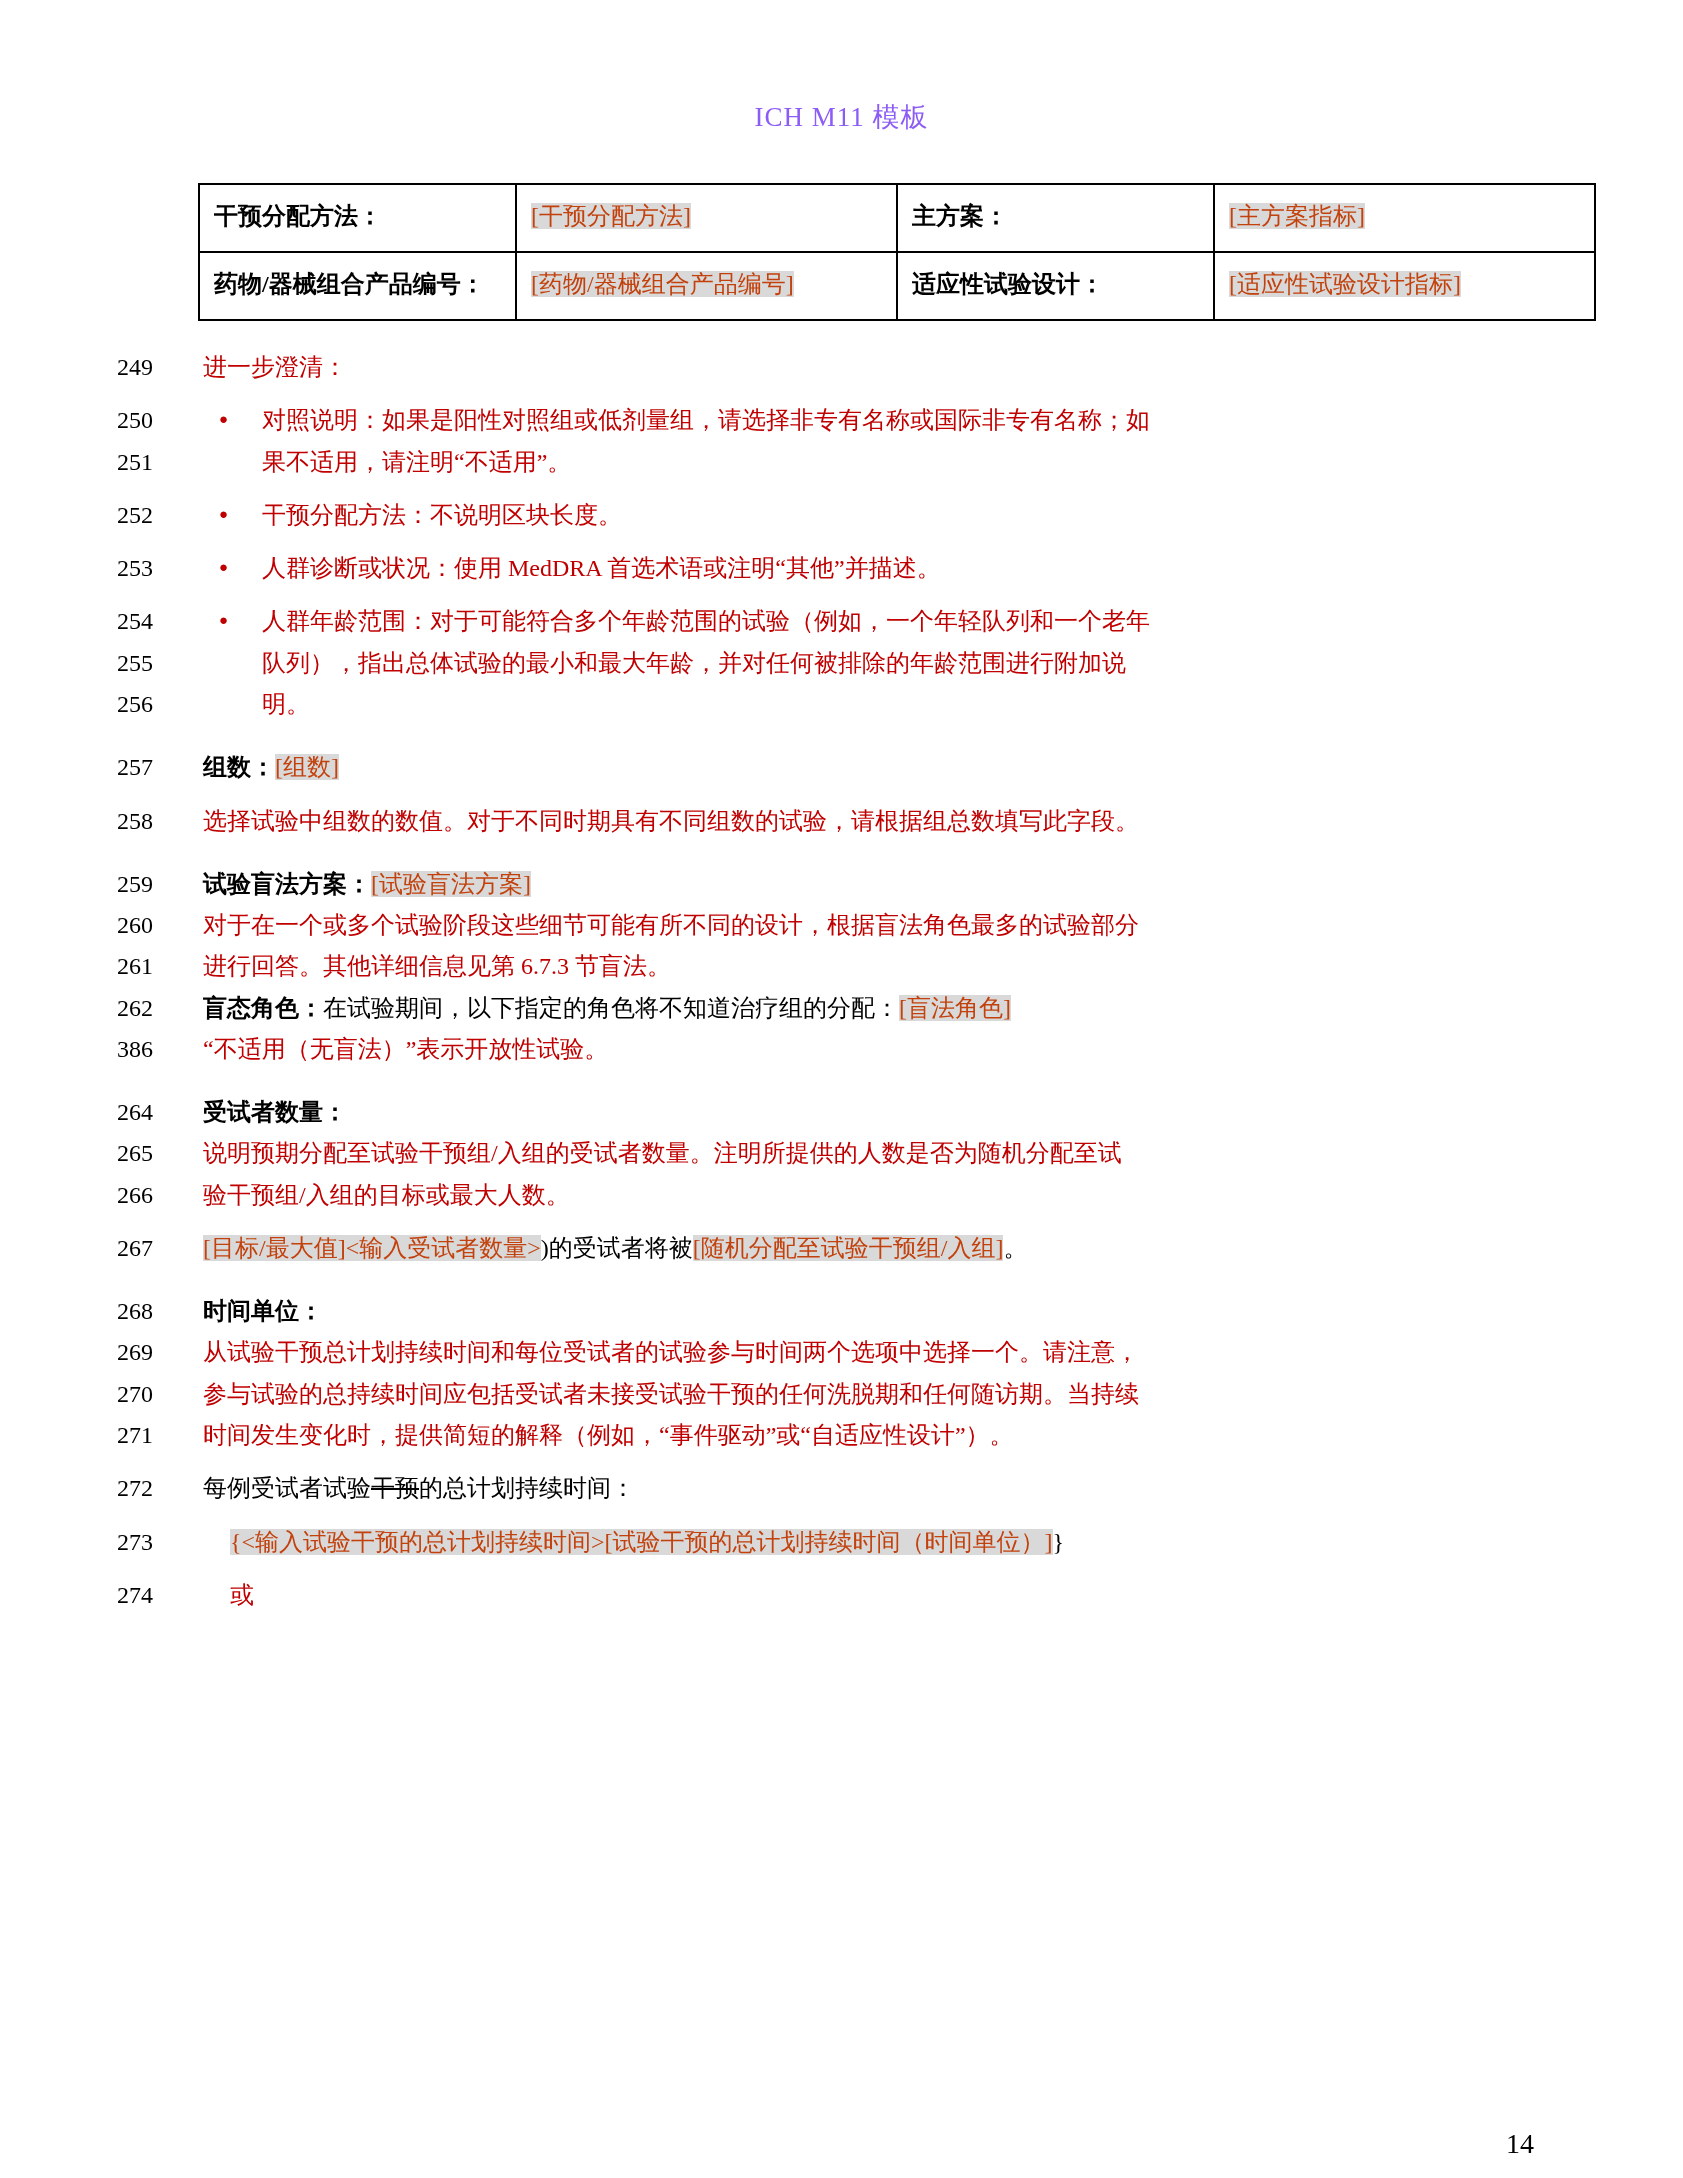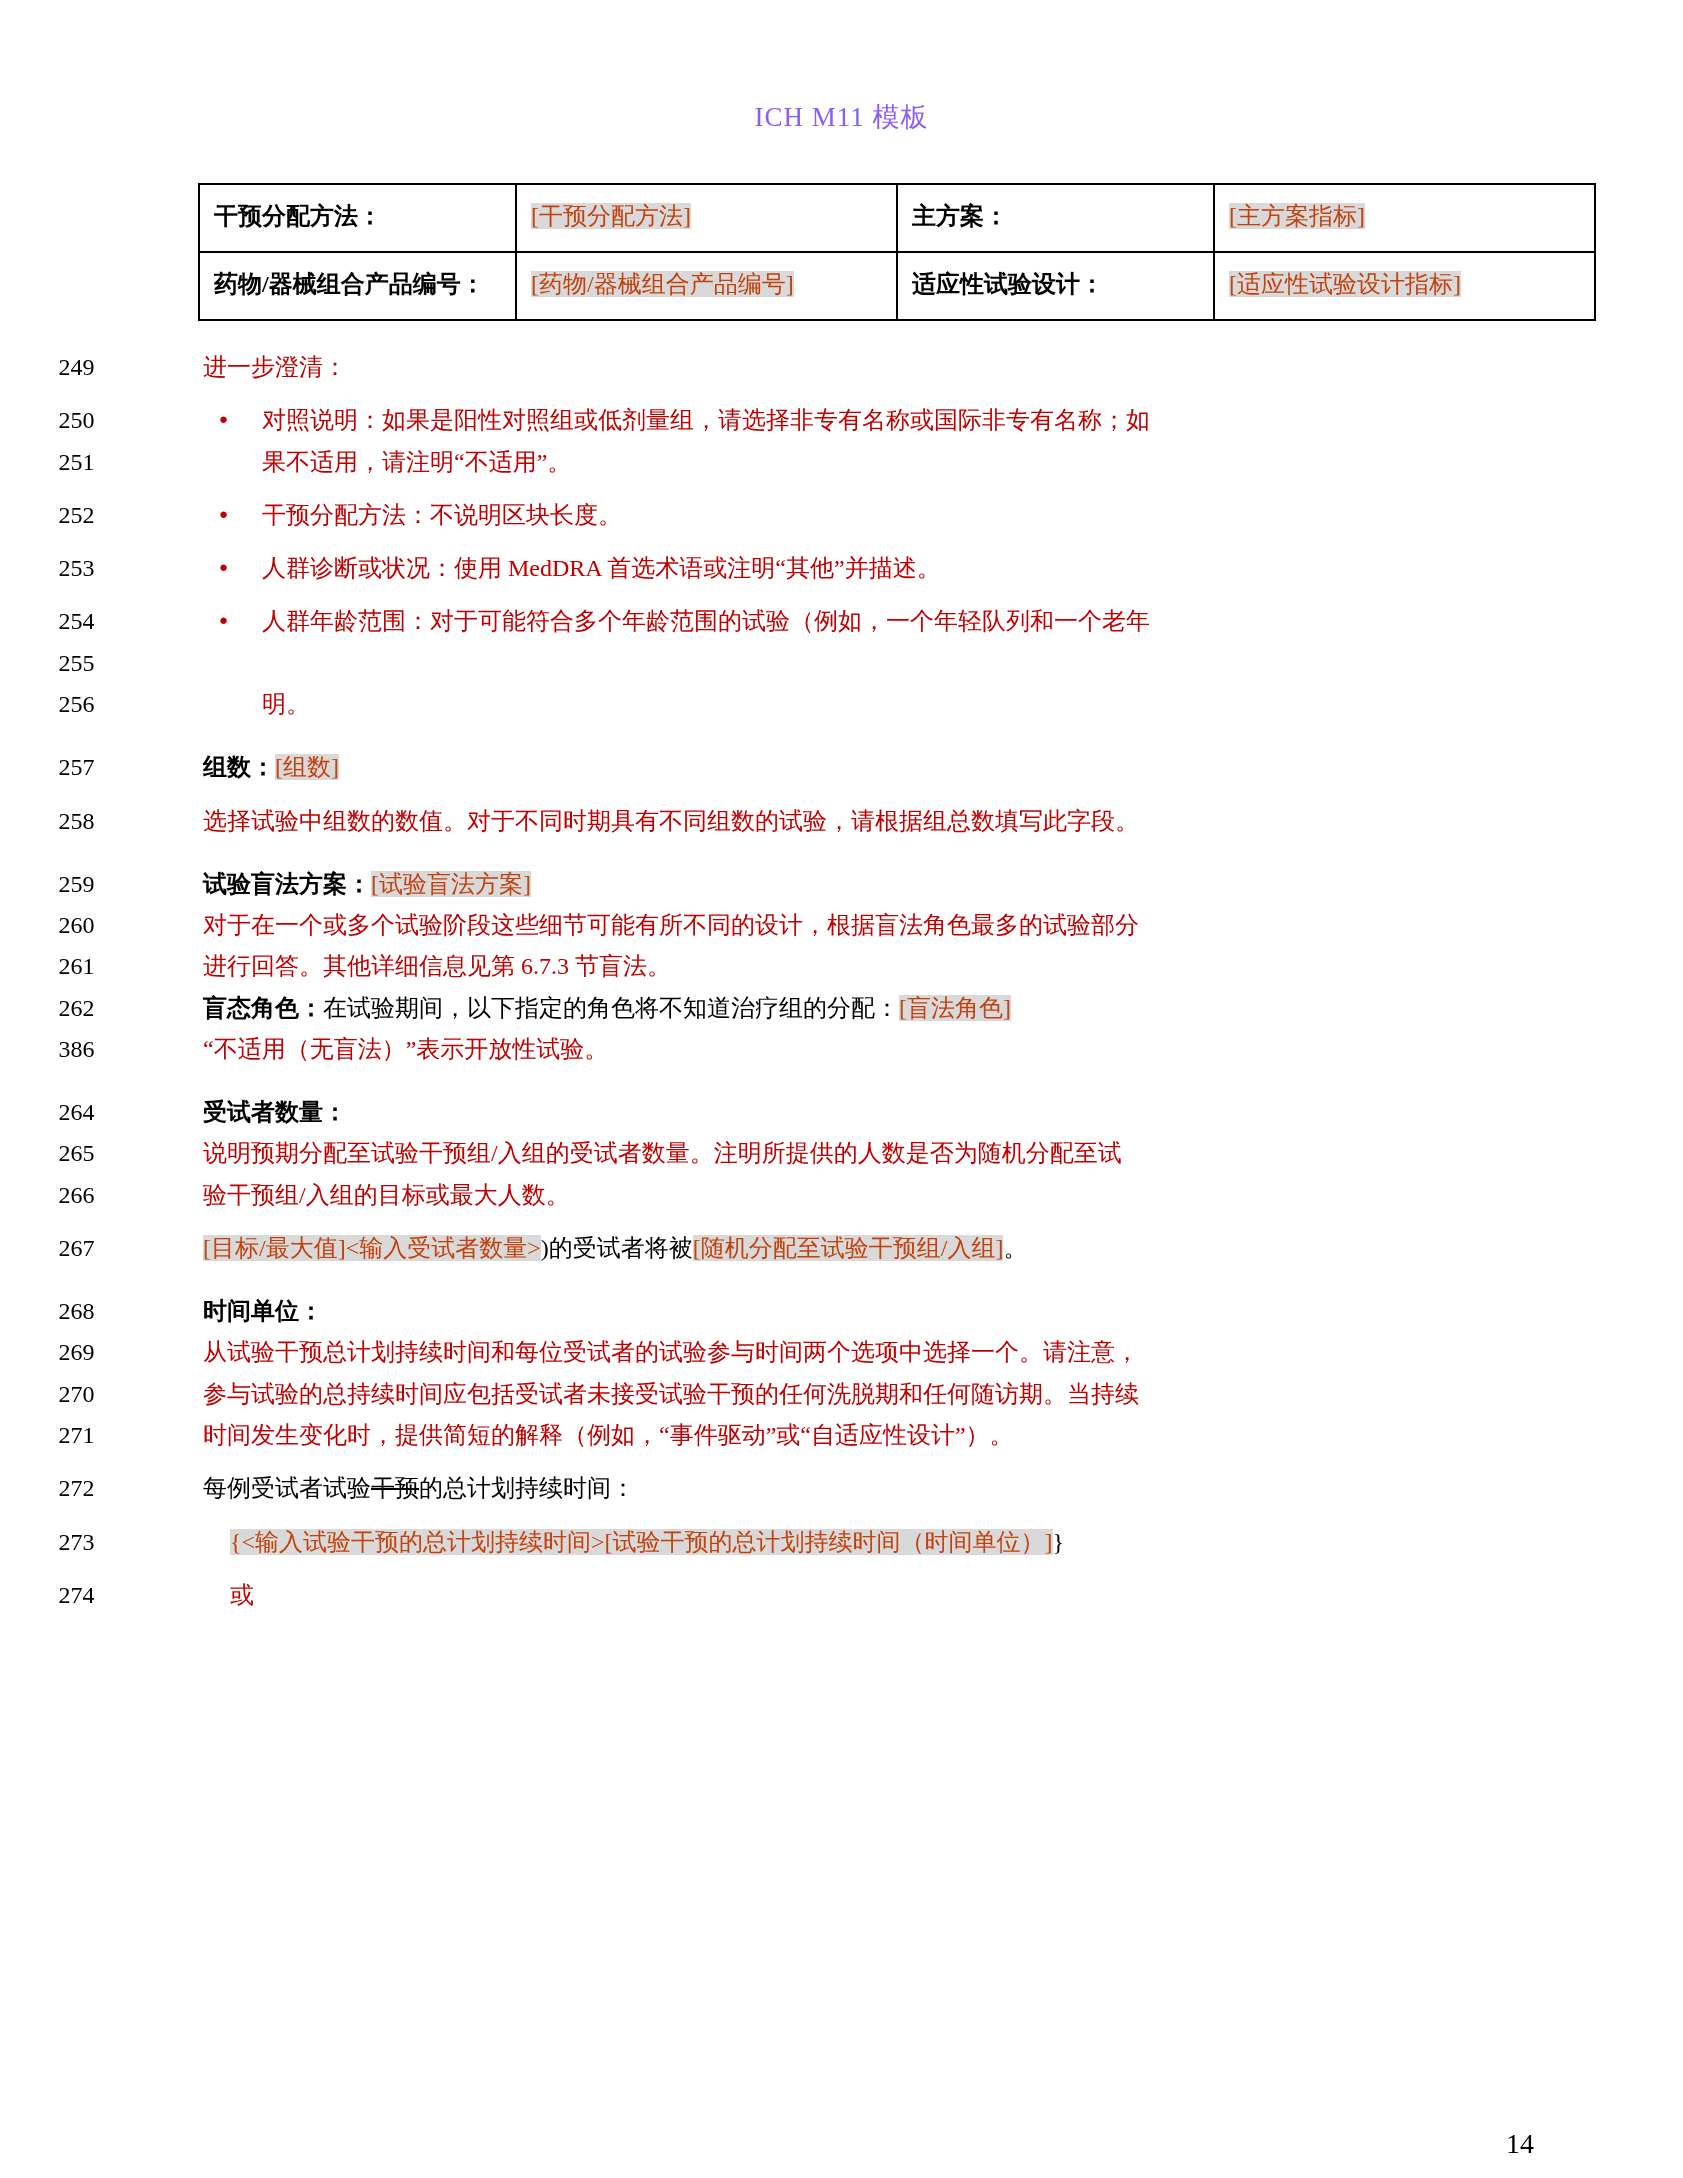--- a/index.html
+++ b/index.html
@@ -64,21 +64,21 @@
     margin-top: 26px;
   }
   .row {
     display: flex;
     align-items: flex-start;
     width: 1683px;
   }
   .lineno {
     width: 153px;
     min-width: 153px;
-    text-align: center;
+    text-align: right;
     padding-right: 18px;
     font-size: 24px;
     color: #000;
     line-height: 1.72;
     font-family: "Liberation Serif", serif;
   }
   .content {
     flex: 1;
     font-size: 24px;
     line-height: 1.72;
@@ -175,20 +175,21 @@
     </div>
     <div class="gap-sm"></div>
 
     <div class="row bullet-row">
       <div class="lineno">254</div>
       <div class="content red">人群年龄范围：对于可能符合多个年龄范围的试验（例如，一个年轻队列和一个老年</div>
     </div>
 
     <div class="row">
       <div class="lineno">255</div>
+      <div class="content red indent-3">队列），指出总体试验的最小和最大年龄，并对任何被排除的年龄范围进行附加说</div>
     </div>
 
     <div class="row">
       <div class="lineno">256</div>
       <div class="content red indent-3">明。</div>
     </div>
     <div class="gap-md"></div>
 
     <div class="row">
       <div class="lineno">257</div>

